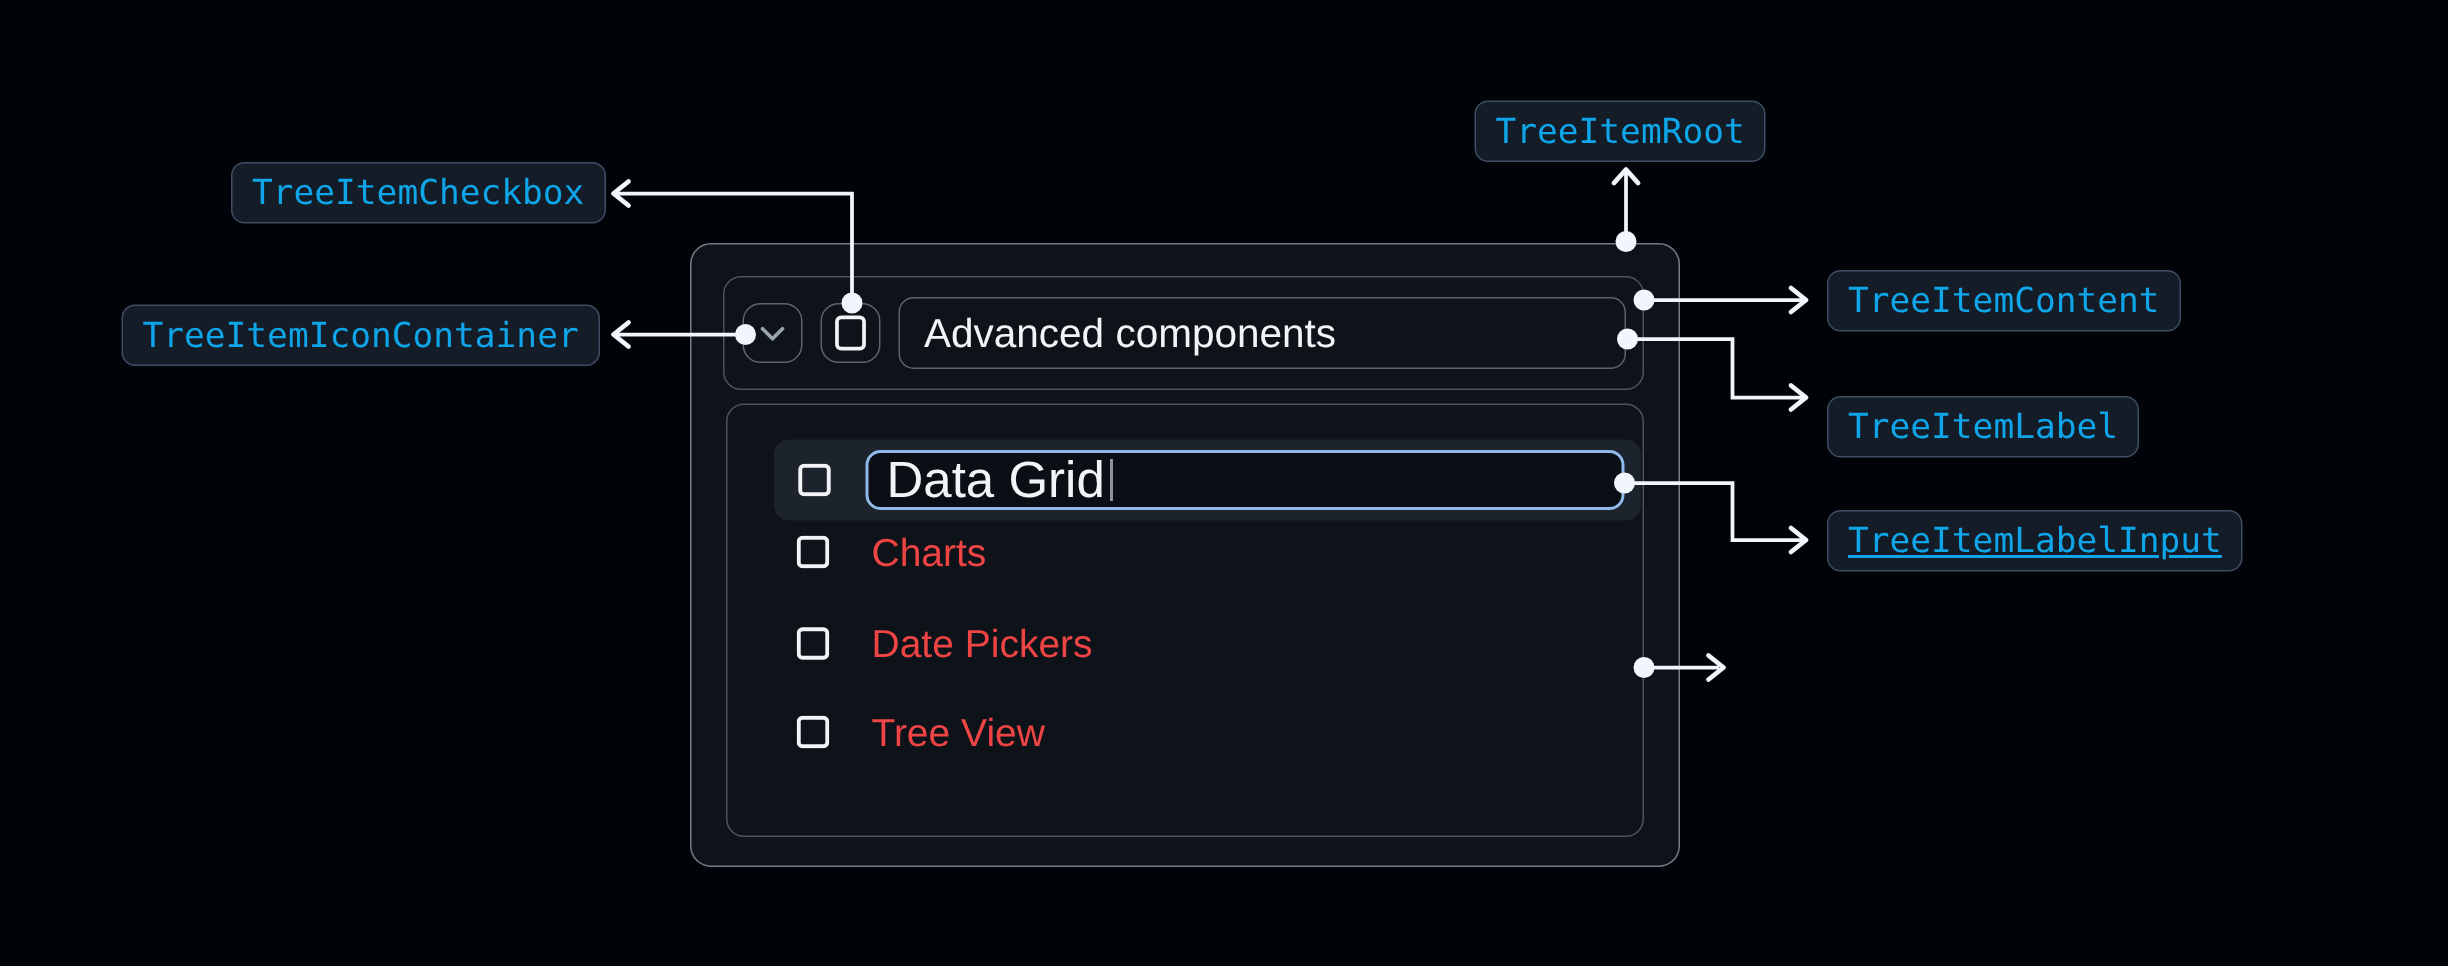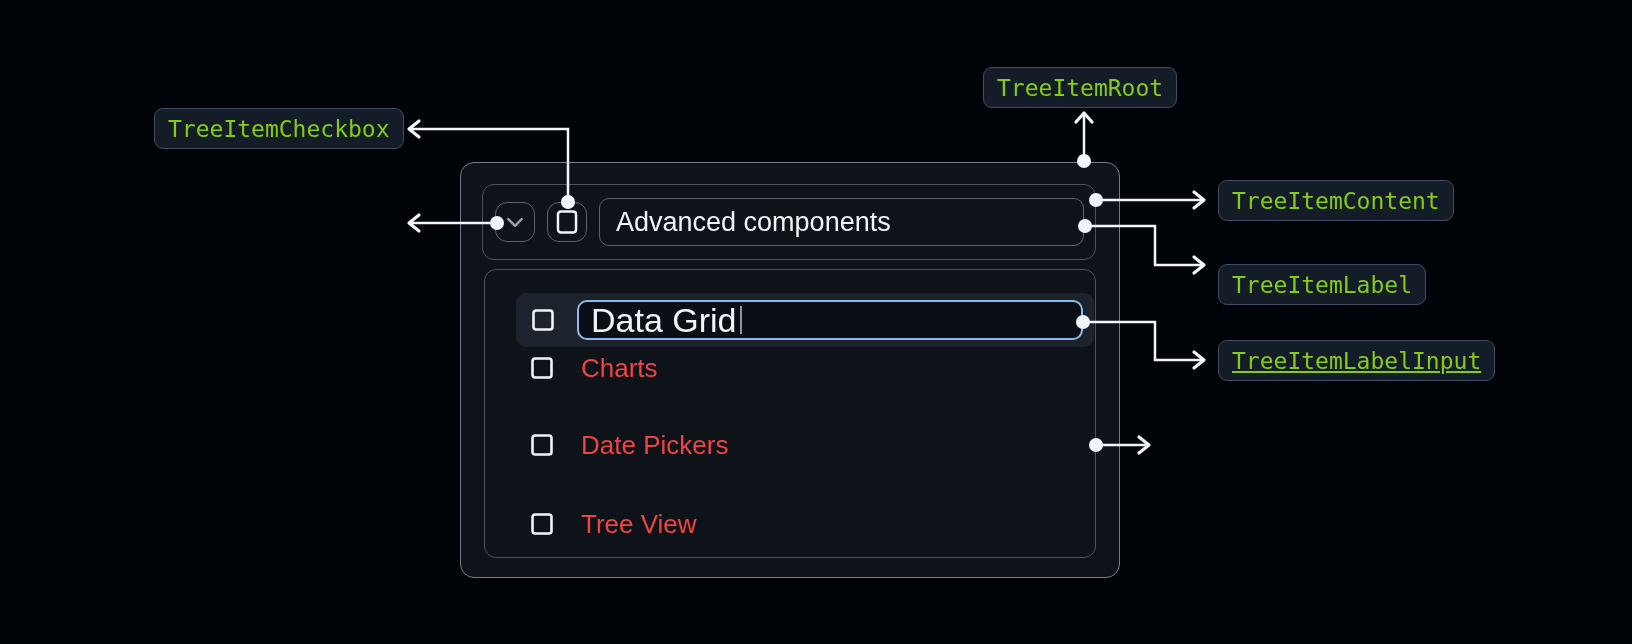--- a/index.html
+++ b/index.html
@@ -100,34 +100,34 @@
     align-items: center;
     gap: 28px;
     cursor: pointer;
   }
   .row-simple .item-label {
     font-size: 26px;
     color: #ef4444;
     white-space: nowrap;
   }
   .row-charts { top: 87px; }
-  .row-datepickers { top: 164px; }
-  .row-treeview { top: 207px; margin-top: 36px; }
+  .row-datepickers { top: 148px; }
+  .row-treeview { top: 207px; }
 
   
   .badge {
     position: absolute;
     height: 41px;
     display: flex;
     align-items: center;
     padding: 0 13px;
     background: #141c28;
     border: 1.5px solid #3f4e63;
     border-radius: 9px;
-    color: #84cc16;
+    color: #0ea5e9;
     font-family: "DejaVu Sans Mono", monospace;
     font-size: 23px;
     white-space: nowrap;
   }
   .badge-checkbox        { left: 154px;  top: 108px; }
   .badge-iconcontainer   { left: 81px;   top: 203px; }
   .badge-root            { left: 983px;  top: 67px;  }
   .badge-content         { left: 1218px; top: 180px; }
   .badge-label           { left: 1218px; top: 244px; margin-top: 20px; }
   .badge-labelinput      { left: 1218px; top: 340px; text-decoration: underline; }
@@ -207,20 +207,21 @@
         <svg width="22" height="22" viewBox="0 0 22 22">
           <rect x="1.5" y="1.5" width="19" height="19" rx="2.5" stroke="#f2f4f7" stroke-width="2.6" fill="none"></rect>
         </svg>
         <span class="item-label">Tree View</span>
       </div>
 
     </div>
   </div>
 
   <div class="badge badge-checkbox">TreeItemCheckbox</div>
+  <div class="badge badge-iconcontainer">TreeItemIconContainer</div>
   <div class="badge badge-root">TreeItemRoot</div>
   <div class="badge badge-content">TreeItemContent</div>
   <div class="badge badge-label">TreeItemLabel</div>
   <div class="badge badge-labelinput">TreeItemLabelInput</div>
 
   <svg class="connectors" width="1632" height="644" viewBox="0 0 1632 644">
 
     <g>
       <path class="line" d="M410 129 H568 V197"></path>
       <path class="head" d="M419 121 L409 129 L419 137"></path>

